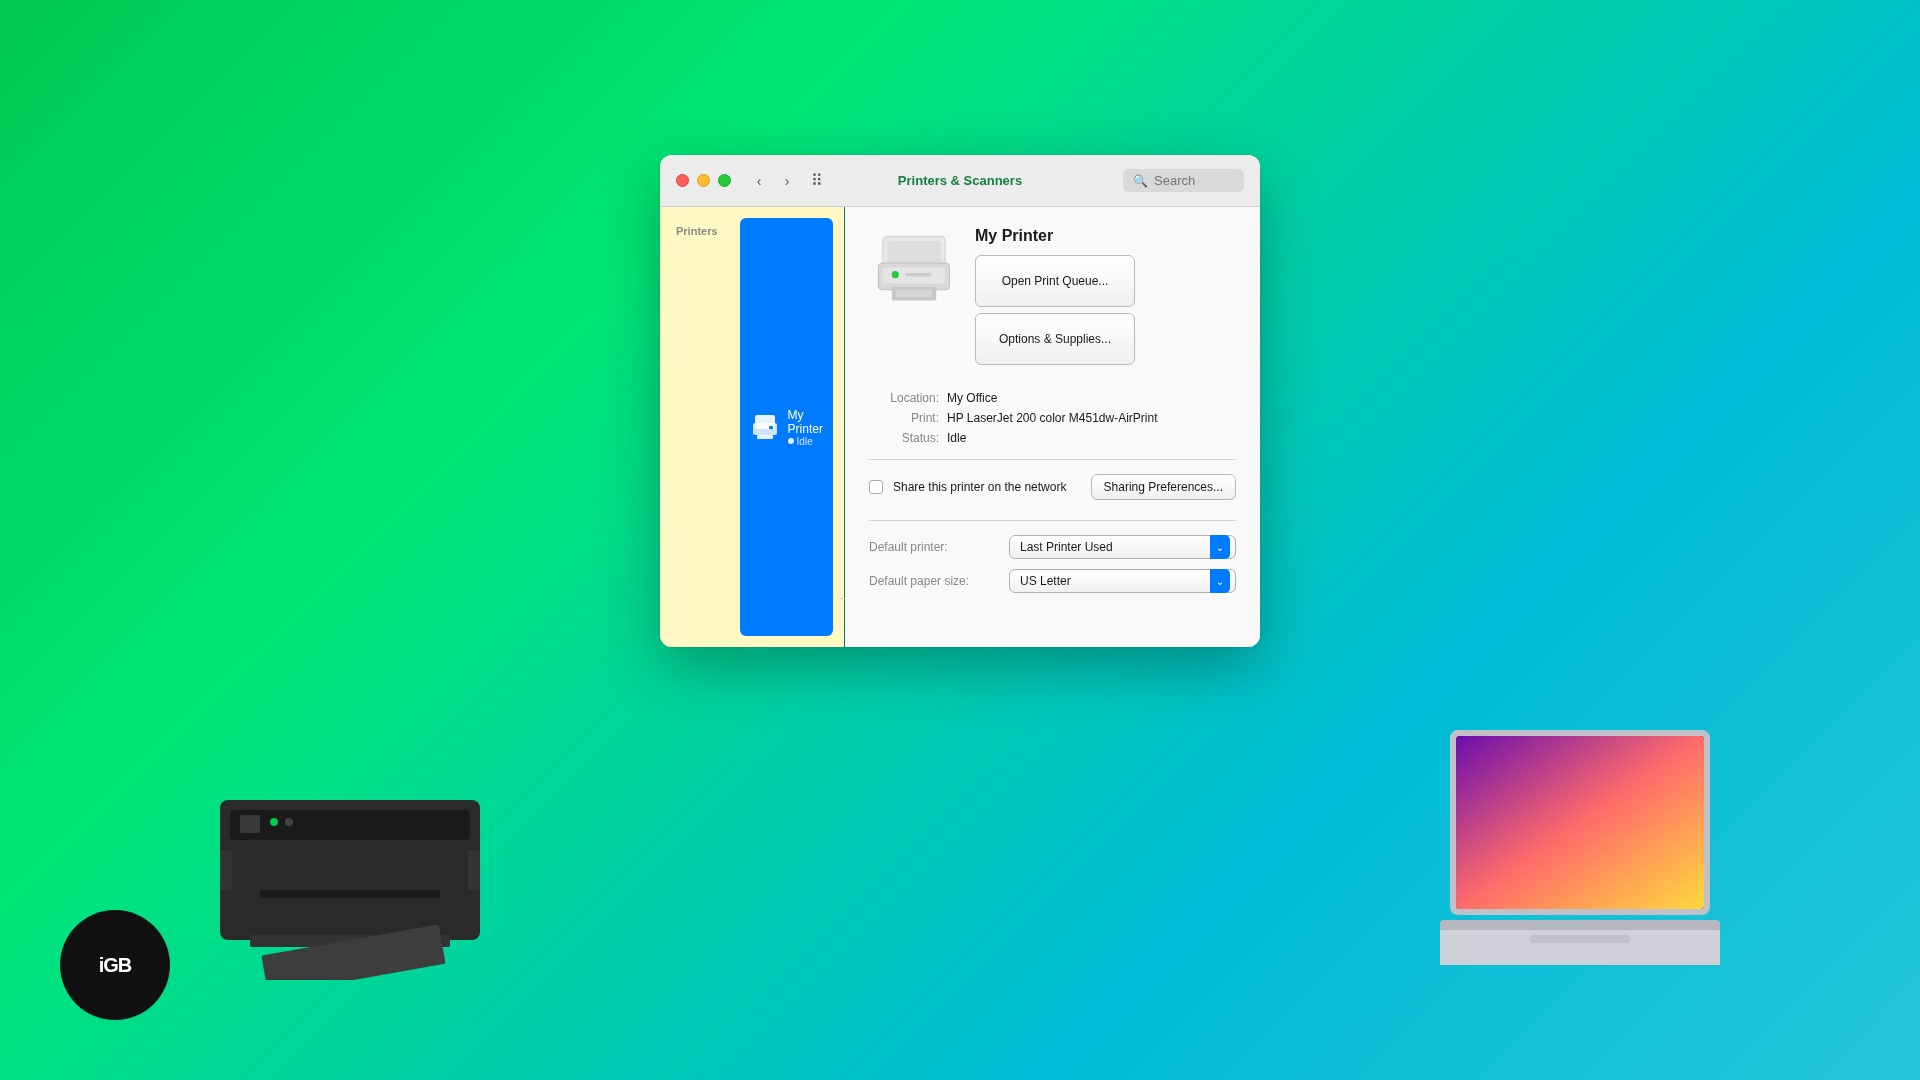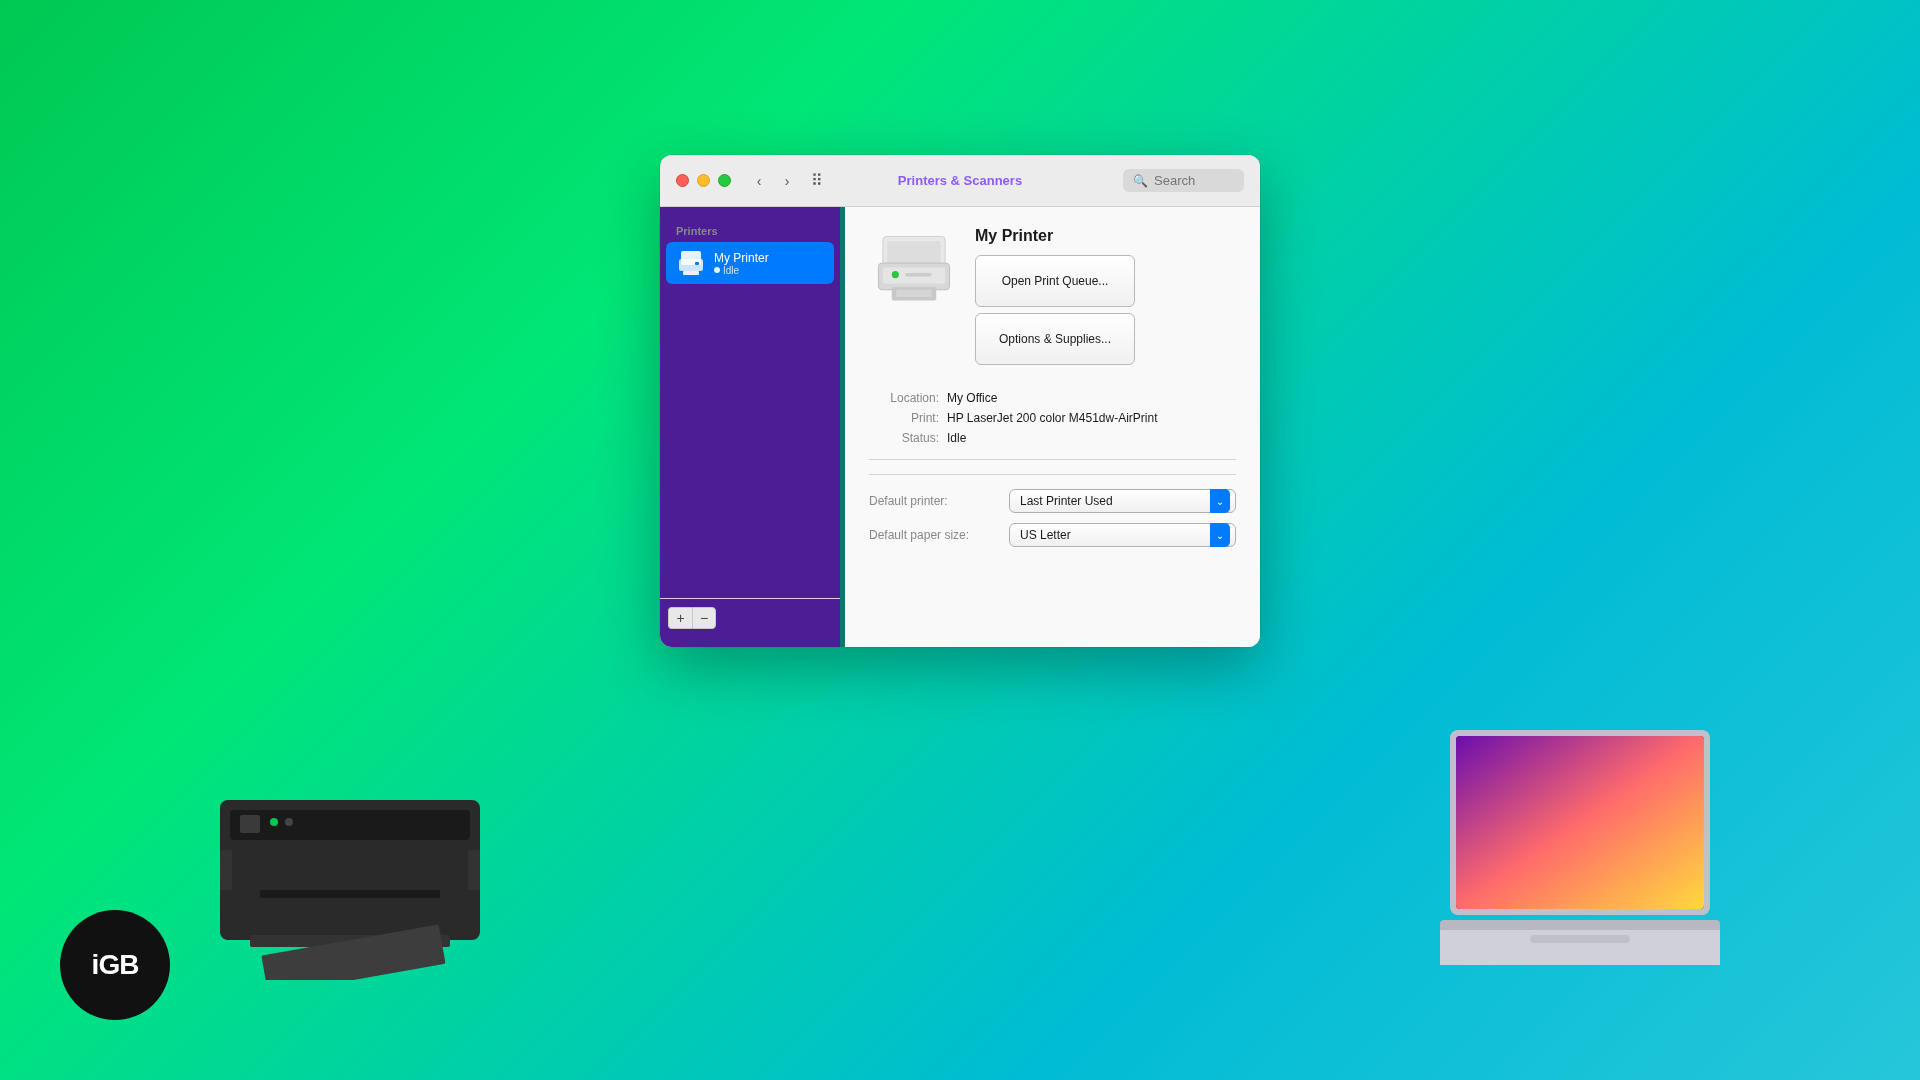--- a/index.html
+++ b/index.html
@@ -22,21 +22,21 @@
       height: 110px;
       background: #111;
       border-radius: 50%;
       display: flex;
       align-items: center;
       justify-content: center;
       z-index: 10;
     }
     .igb-logo span {
       color: white;
-      font-size: 28px;
+      font-size: 20px;
       font-weight: 700;
       letter-spacing: -1px;
     }
 
     
     .printer-image {
       position: absolute;
       bottom: 100px;
       left: 200px;
       width: 300px;
@@ -118,21 +118,21 @@
       font-size: 16px;
       cursor: pointer;
     }
 
     .window-title {
       position: absolute;
       left: 50%;
       transform: translateX(-50%);
       font-size: 13px;
       font-weight: 600;
-      color: #8b5cf6;
+      color: #15803d;
     }
 
     .search-bar {
       margin-left: auto;
       background: rgba(0,0,0,0.08);
       border-radius: 6px;
       padding: 4px 10px;
       display: flex;
       align-items: center;
       gap: 6px;
@@ -155,25 +155,25 @@
 
     
     .window-content {
       display: flex;
       height: 440px;
     }
 
     
     .sidebar {
       width: 185px;
-      background: #4c1d95;
-      border-right: 5px solid #0f766e;
+      background: #fef9c3;
+      border-right: 1px solid #0f766e;
       padding: 10px 0;
       display: flex;
-      flex-direction: column;
+      flex-direction: row;
     }
 
     .sidebar-label {
       font-size: 11px;
       color: #888;
       font-weight: 600;
       padding: 8px 16px 4px;
       text-transform: none;
     }
 
@@ -544,20 +544,25 @@
           <span class="info-value">HP LaserJet 200 color M451dw-AirPrint</span>
         </div>
         <div class="info-row">
           <span class="info-label">Status:</span>
           <span class="info-value">Idle</span>
         </div>
       </div>
 
       <div class="divider"></div>
 
+      <div class="share-row">
+        <div class="checkbox"></div>
+        <span class="share-label">Share this printer on the network</span>
+        <button class="share-prefs-btn">Sharing Preferences...</button>
+      </div>
 
       <div class="divider"></div>
 
       <div class="defaults-section">
         <div class="default-row">
           <span class="default-label">Default printer:</span>
           <div class="select-wrapper">
             <select class="macos-select">
               <option>Last Printer Used</option>
             </select>

